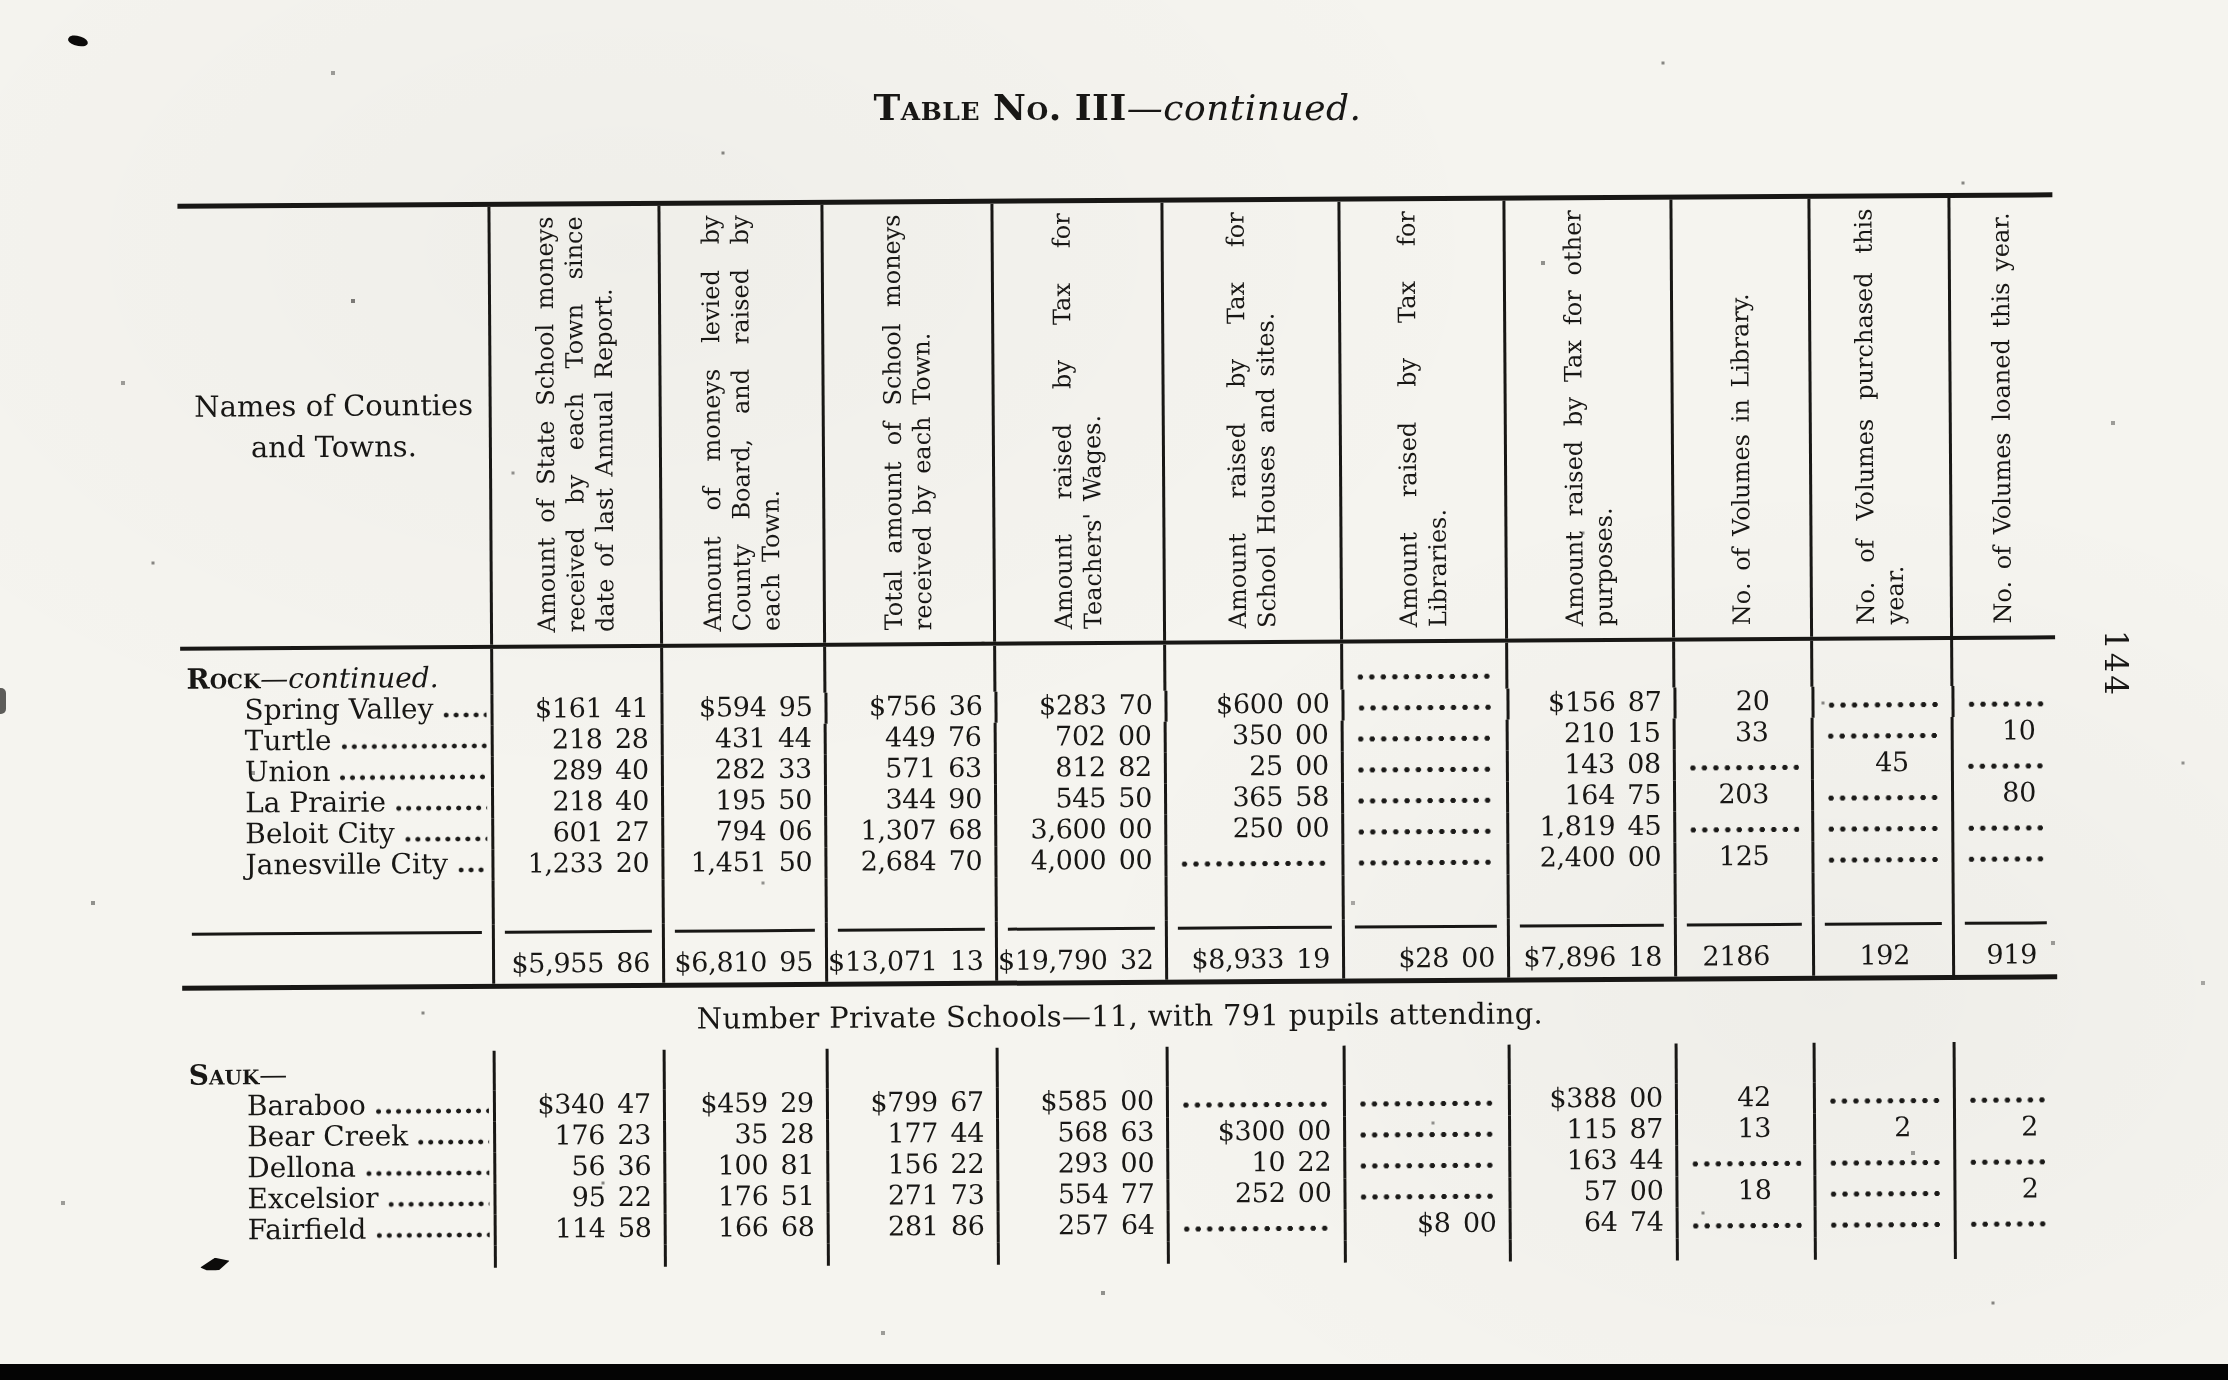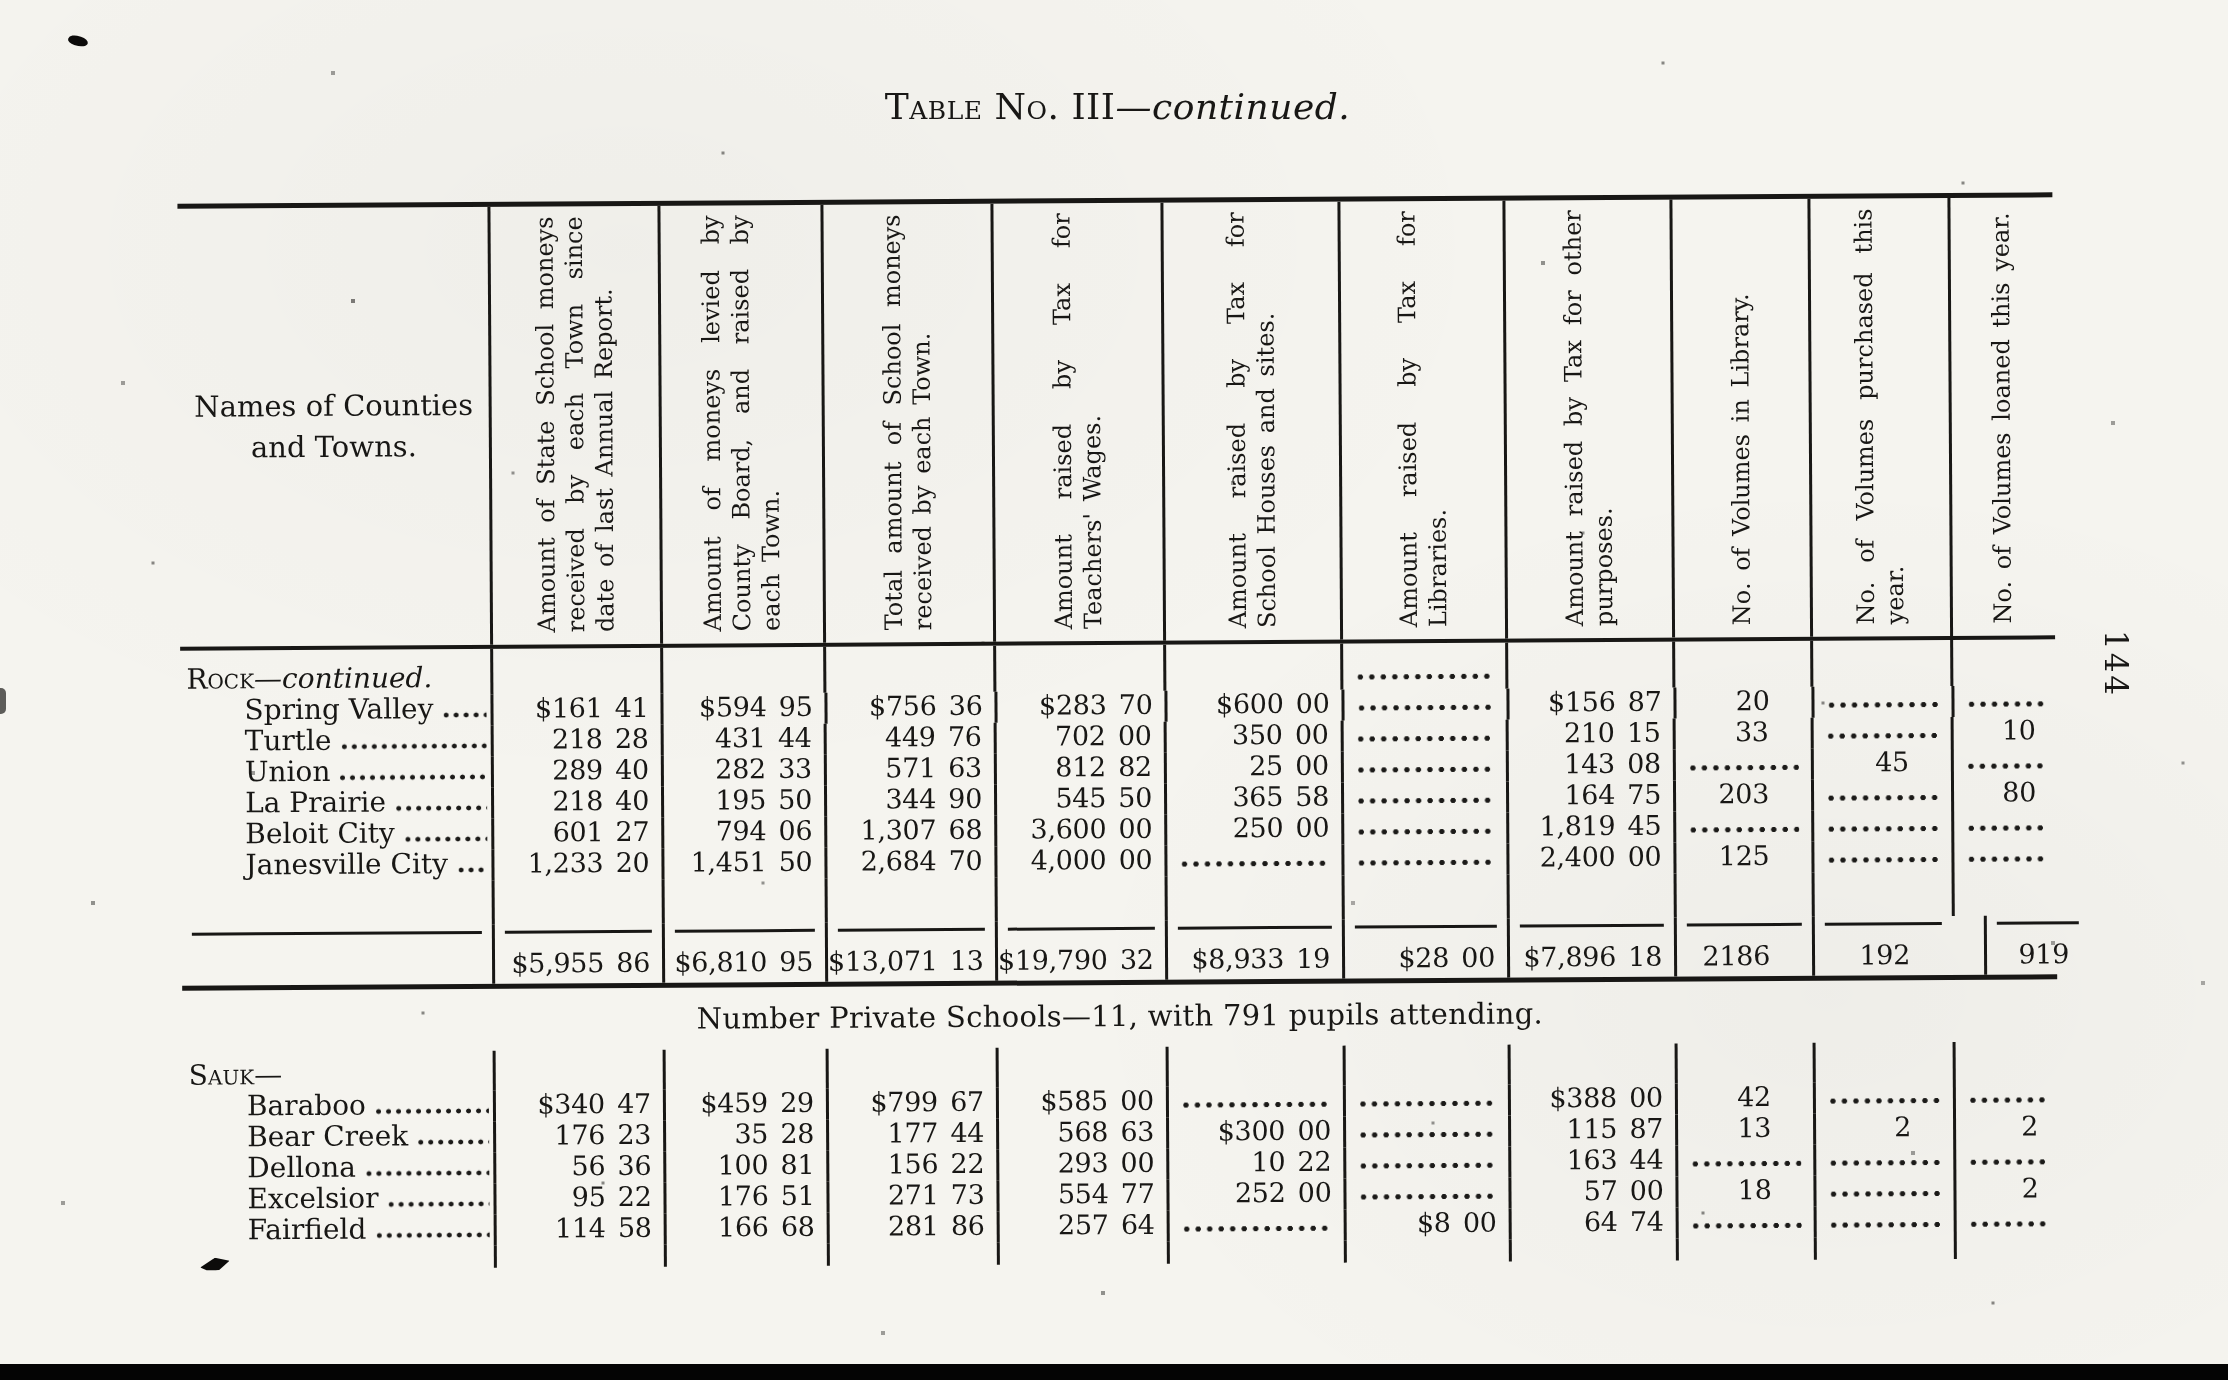--- a/index.html
+++ b/index.html
@@ -13,21 +13,21 @@
       radial-gradient(1300px 800px at 28% 18%, rgba(0,0,0,0.022), transparent 70%),
       radial-gradient(1100px 760px at 82% 72%, rgba(0,0,0,0.028), transparent 70%),
       var(--paper);
     font-family:"DejaVu Serif","Liberation Serif",serif;
     color:var(--ink);
   }
   .title{
     position:absolute;left:180px;top:86px;width:1875px;text-align:center;
     font-size:36px;letter-spacing:.5px;white-space:nowrap;
   }
-  .sc{font-variant:small-caps;}
+  .sc{font-variant:small-caps;font-weight:bold;}
   .it{font-style:italic;}
   .table-wrap{
     position:absolute;left:180px;top:198px;width:1875px;
     transform:rotate(-0.35deg);transform-origin:50% 40%;
   }
   .row{display:flex;width:1875px;}
   .c{
     box-sizing:border-box;flex:0 0 auto;position:relative;
     display:flex;align-items:flex-end;font-size:27px;line-height:1.05;
     padding-bottom:3px;
@@ -490,21 +490,21 @@
         <div class="tval">
           <span class="cnt">2186</span>
         </div>
       </div>
       <div class="c bl tcell" style="width: 140px;">
         <div class="trule"></div>
         <div class="tval">
           <span class="cnt">192</span>
         </div>
       </div>
-      <div class="c bl lastcol tcell" style="width: 105px; margin-left: 32px;">
+      <div class="c bl lastcol tcell" style="width: 105px;">
         <div class="trule"></div>
         <div class="tval">
           <span class="cnt">919</span>
         </div>
       </div>
     </div>
     <div class="row foot-row">
       <div class="foot">Number Private Schools—11, with 791 pupils attending.</div>
     </div>
     <div class="row hrow2">

